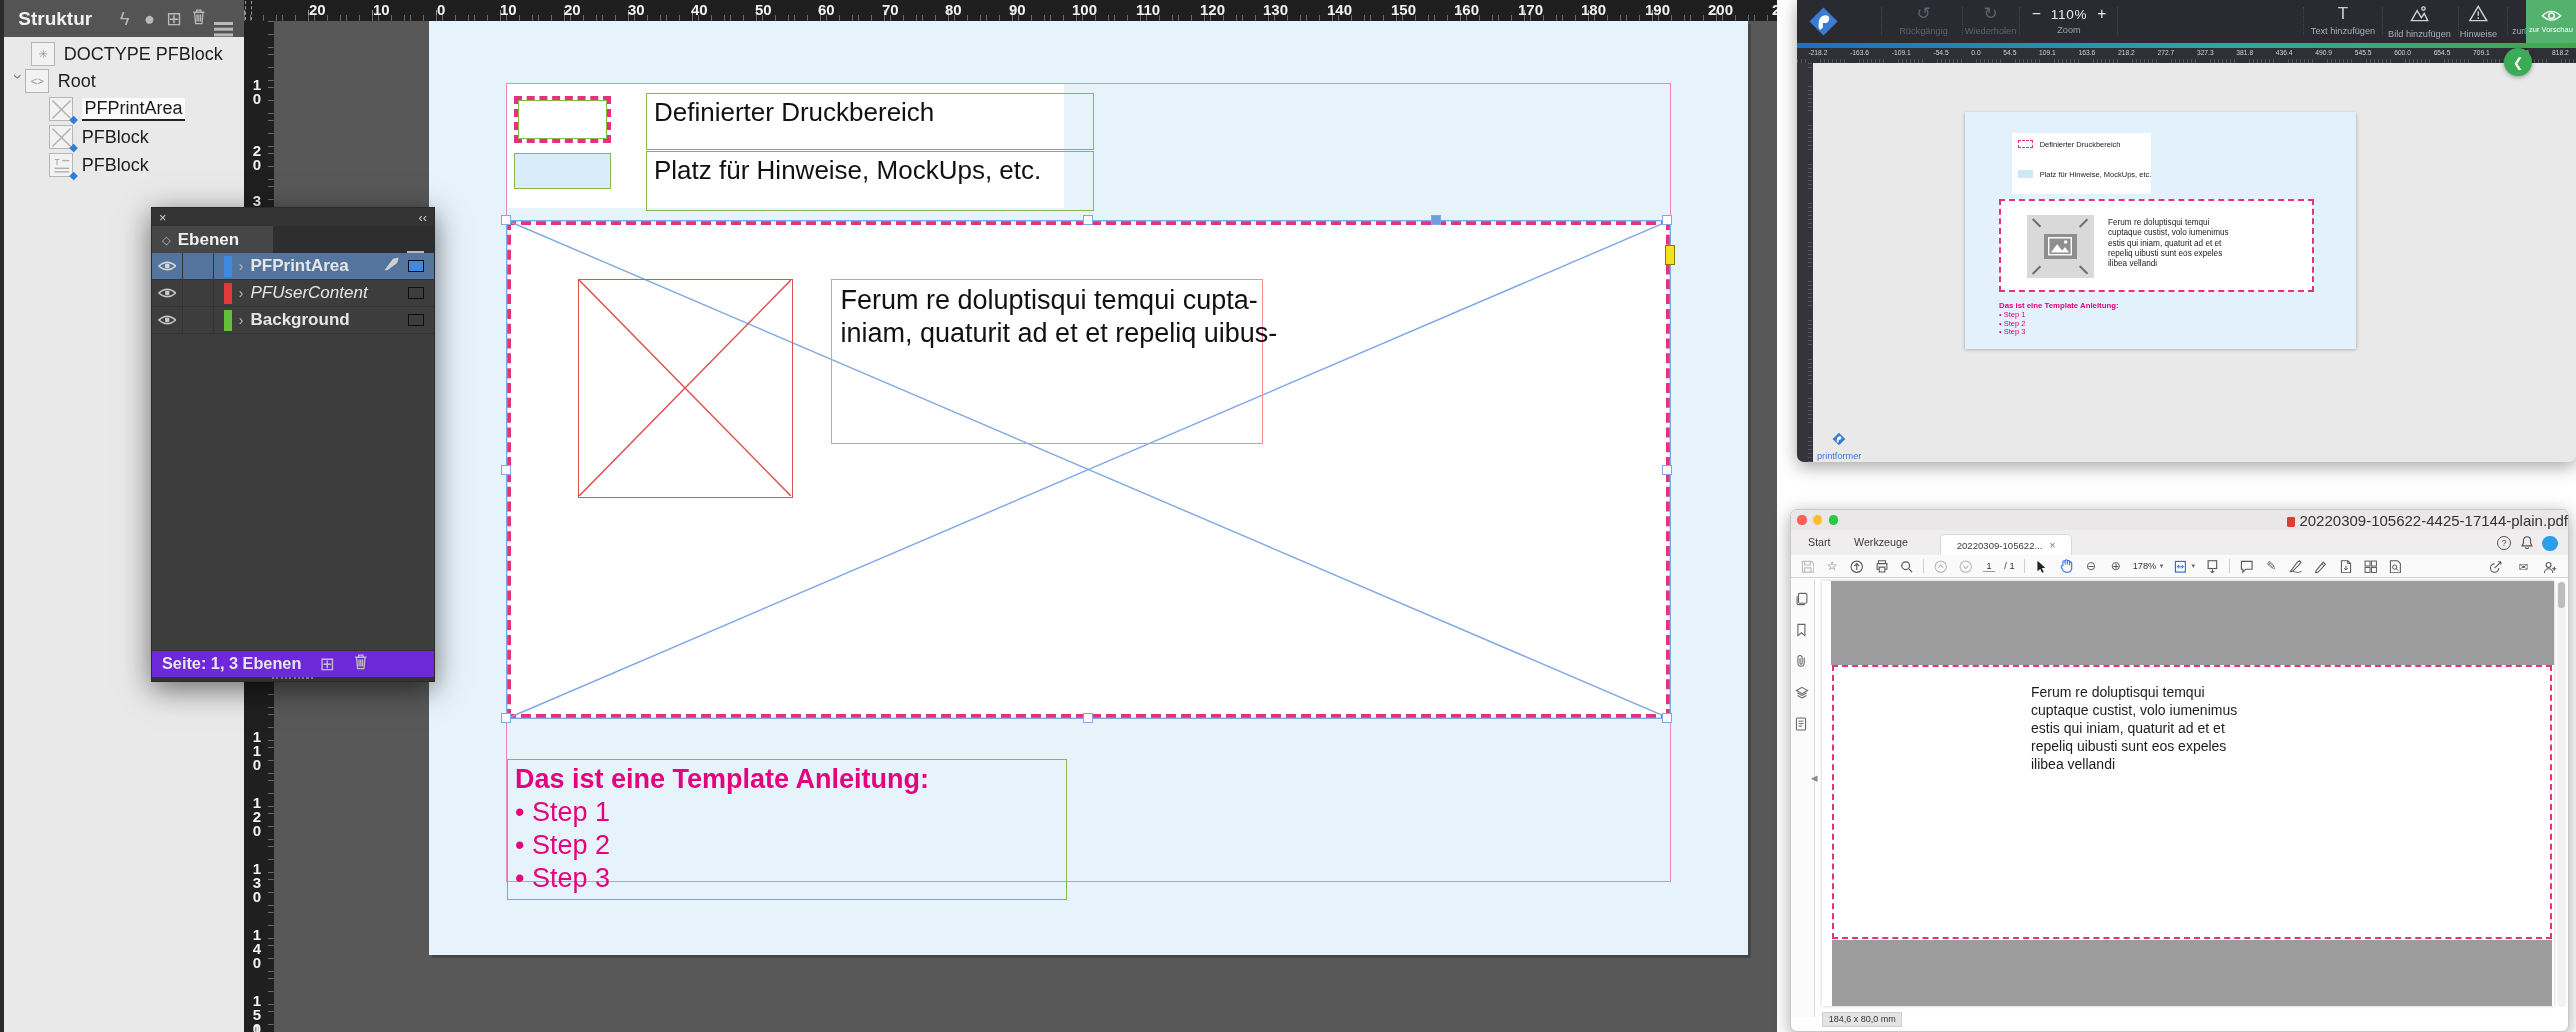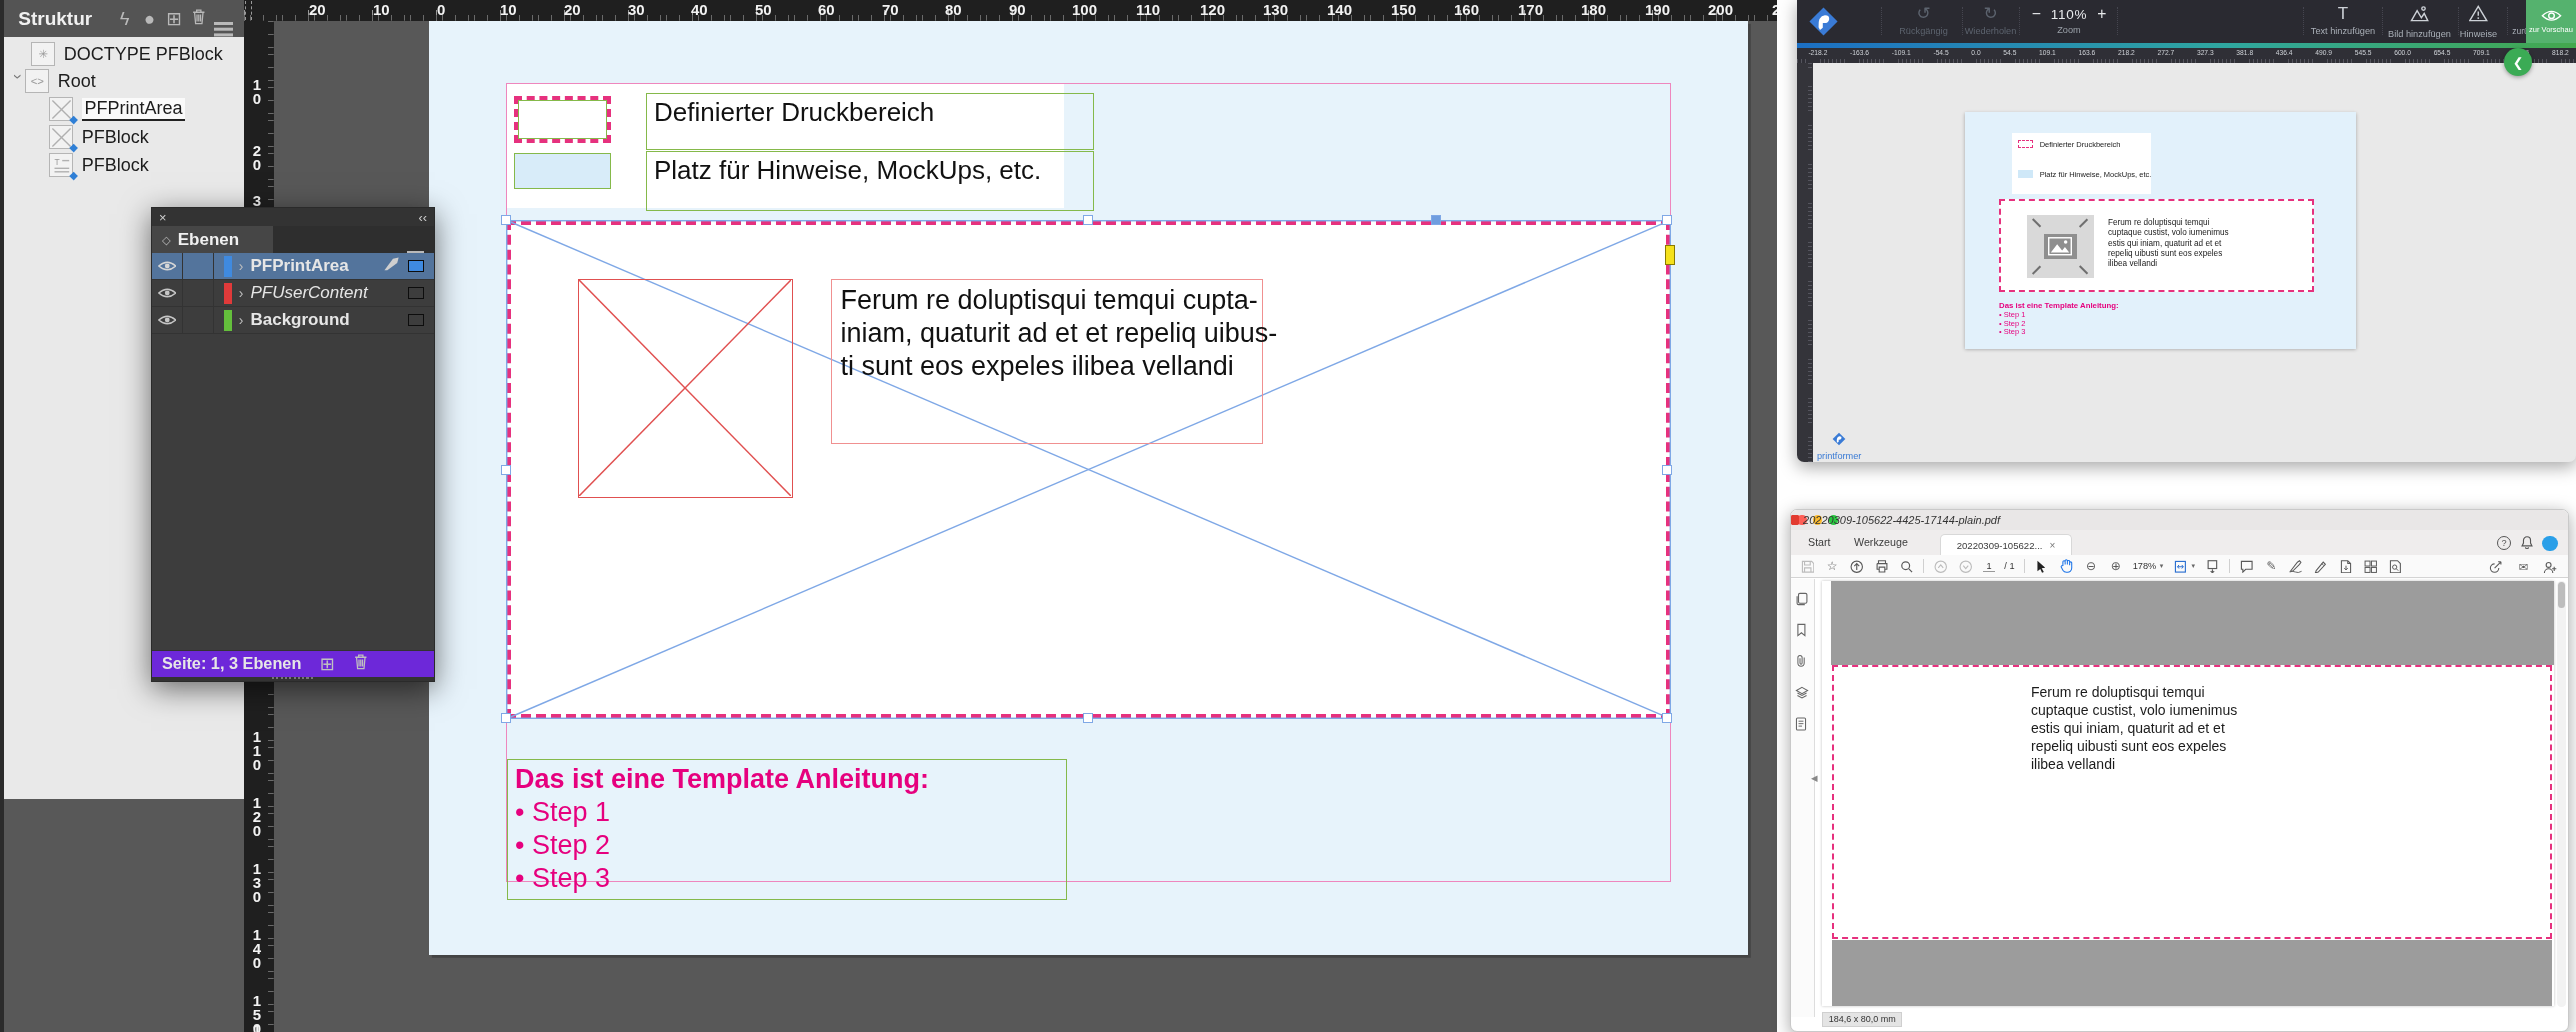--- a/index.html
+++ b/index.html
@@ -19,21 +19,21 @@
   #hruler .origin { position:absolute; left:1.4px; top:1.4px; width:7px; height:18.5px;
     border-right:0.7px dashed #9a9a9a; border-left:0.7px dashed #9a9a9a; }
   .rn { position:absolute; top:0.7px; color:#f2f2f2; font-size:15px; font-weight:bold; }
   #vruler { position:absolute; left:244px; top:21px; width:30px; height:1011px; background:#1f1f1f;
     background-image:repeating-linear-gradient(180deg,#6a6a6a 0 0.7px,transparent 0.7px 6.6px);
     background-size:5.7px auto; background-position:right top; background-repeat:repeat-y; z-index:1; }
   .vn { position:absolute; left:4.3px; color:#f2f2f2; font-size:15px; font-weight:bold;
     writing-mode:vertical-rl; text-orientation:upright; letter-spacing:-2.8px; }
 
   
-  #struktur { position:absolute; left:4.3px; top:0; width:240px; height:799px; background:#e9e9e9; z-index:2; }
+  #struktur { position:absolute; left:4.3px; top:0; width:240px; height:1032px; background:#e9e9e9; z-index:2; }
   #struktur-header { position:absolute; left:0; top:0; width:240px; height:37px; background:#545454;
     display:flex; align-items:center; color:#f0f0f0; }
   #struktur-header .title { font-size:19px; font-weight:bold; margin-left:14px; margin-right:20px; }
   .sh-ic { color:#b9b9b9; font-size:18.5px; width:31px; text-align:center; }
   .burger { display:inline-block; width:18.5px; height:2.1px; background:#b9b9b9; box-shadow:0 5.7px 0 #b9b9b9,0 11.4px 0 #b9b9b9; margin-top:-11.4px; }
   .tree-row { position:absolute; left:0; width:240px; height:28px; display:flex; align-items:center; color:#1c1c1c; font-size:18px; }
   .tree-ic { width:24px; height:24px; background:#f2f2f2; border:1.4px solid #b5b5b5; position:relative;
     display:inline-flex; align-items:center; justify-content:center; color:#9a9a9a; font-size:11.4px; flex:none; }
   .tree-ic .dmd { position:absolute; right:-5.7px; bottom:-5.7px; color:#2f7fd6; font-size:11.4px; }
   .chev { color:#777; font-size:15.6px; display:inline-block; transform:rotate(90deg); width:14px; flex:none; }
@@ -136,21 +136,21 @@
   #ed-ferum { position:absolute; left:107px; top:17px; font-size:8.2px; line-height:10.3px; color:#1a1a1a; white-space:nowrap; }
   #ed-anleitung { position:absolute; left:34px; top:189px; color:#e6007e; font-size:7.5px; line-height:8.5px; white-space:nowrap; }
   #ed-anleitung .t { font-weight:bold; font-size:7.8px; line-height:10px; }
   #ed-logobar { position:absolute; left:20px; top:432px; display:flex; align-items:center; gap:5px; color:#3a7bd5; font-size:9.2px;flex-direction:column; }
 
   
   #pdf { position:absolute; left:1790px; top:509px; width:779px; height:523px; background:#fff; border-radius:7px;
     overflow:hidden; box-shadow:0 4.3px 17px rgba(0,0,0,.35); border:0.7px solid #c9c9c9; }
   #pdf-titlebar { position:absolute; left:0; top:0; width:100%; height:20px; background:#e9e7e7; display:flex; align-items:center; }
   .light { width:9.2px; height:9.2px; border-radius:50%; margin-left:6.4px; }
-  #pdf-title { position:absolute; left:0; width:100%; text-align:left; font-size:11px; color:#333;font-style:italic; }
+  #pdf-title { position:absolute; left:0; width:100%; text-align:right; font-size:15px; color:#333; }
   #pdf-title .pic { display:inline-block; width:7.8px; height:10px; background:#e23b30; border-radius:1.4px; margin-right:4.3px;
     vertical-align:-1.4px; position:relative; }
   #pdf-tabbar { position:absolute; left:0; top:20px; width:100%; height:25.6px; background:#efeded; border-bottom:0.7px solid #d8d8d8;
     font-size:10.7px; color:#3c3c3c; }
   #pdf-tabbar .mi { position:absolute; top:6.4px; }
   #pdf-doc-tab { position:absolute; left:149px; top:3.6px; width:132px; height:22px; background:#fff; border:0.7px solid #d8d8d8;
     border-bottom:none; border-radius:5px 5px 0 0; display:flex; align-items:center; justify-content:center; gap:7px; font-size:9.6px; }
   #pdf-doc-tab .x { color:#777; font-size:10px; }
   .tb-right { position:absolute; top:5.7px; width:14px; height:14px; text-align:center; }
   #pdf-toolbar { position:absolute; left:0; top:45px; width:100%; height:23px; background:#fafafa; border-bottom:0.7px solid #d4d4d4;
@@ -254,21 +254,20 @@
   <div id="img-ph">
     <svg width="212" height="216" viewBox="0 0 298 304">
       <line x1="0" y1="0" x2="298" y2="304" stroke="#e05050" stroke-width="2"></line>
       <line x1="298" y1="0" x2="0" y2="304" stroke="#e05050" stroke-width="2"></line>
     </svg>
   </div>
 
   <div id="ferum-frame">
     <div>Ferum re doluptisqui temqui cupta-</div>
     <div>iniam, quaturit ad et et repeliq uibus-</div>
-    <div>ti sunt eos expeles ilibea vellandi</div>
   </div>
 
   <div id="anleitung">
     <div class="t">Das ist eine Template Anleitung:</div>
     <div>• Step 1</div>
     <div>• Step 2</div>
     <div>• Step 3</div>
   </div>
 
   <div id="struktur">

